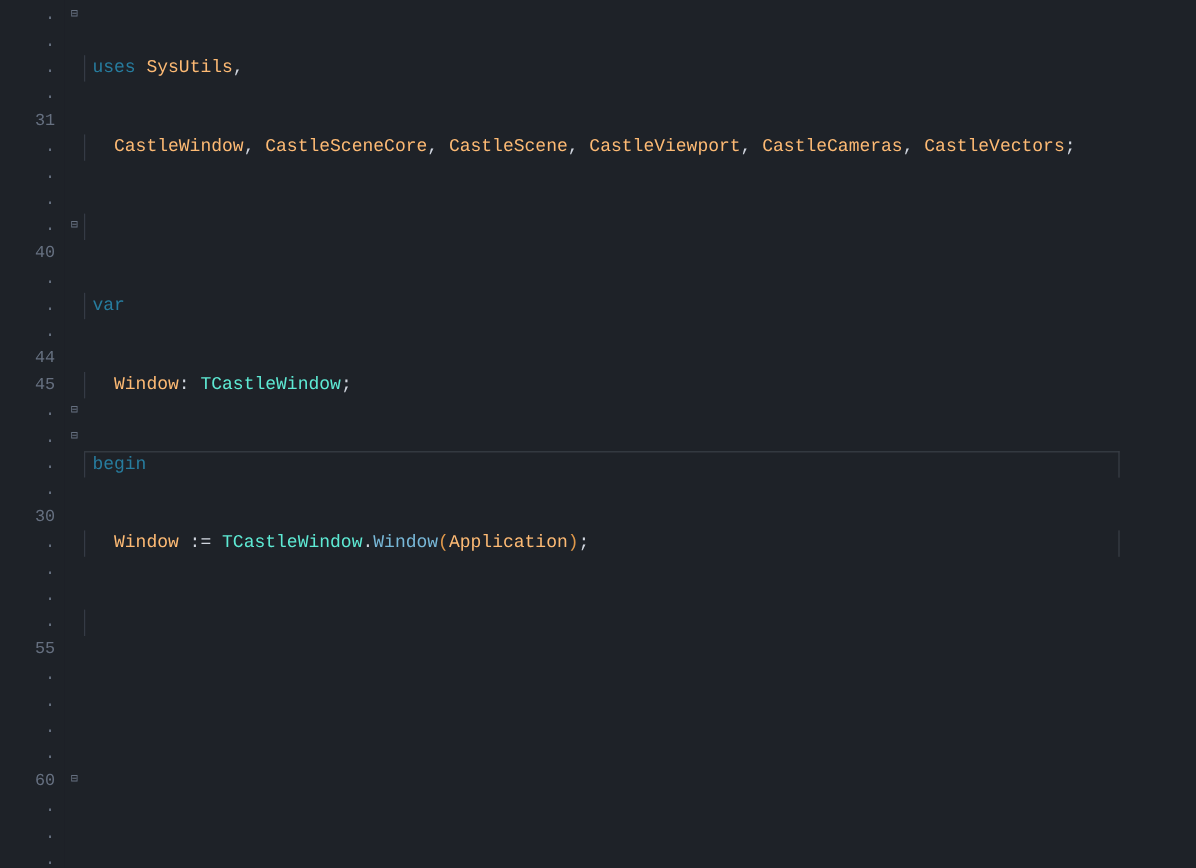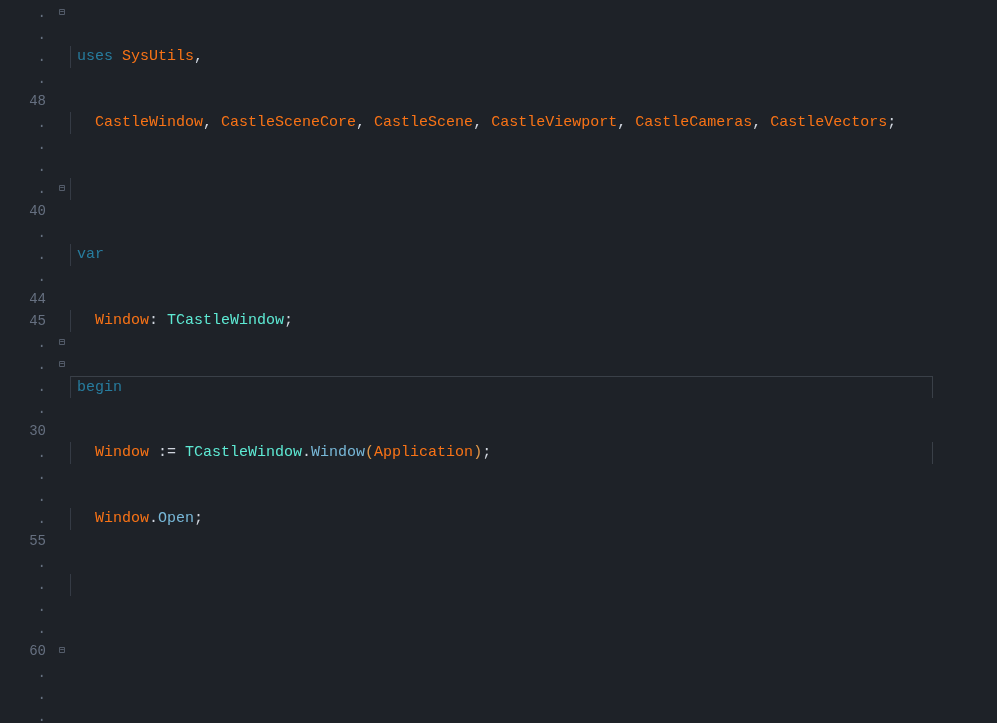--- a/index.html
+++ b/index.html
@@ -57,36 +57,36 @@
     border-left: 1px solid #353b45;
     position: relative;
   }
   .begin-range {
     border-top: 1px solid #3a4048;
     border-right: 1px solid #3a4048;
     margin-right: 64px;
   }
   
   .kw   { color: #277c9e; text-align: right; }        
-  .id   { color: #f97316; }        
+  .id   { color: #fdba74; }        
   .type { color: #5eead4; }        
   .fn   { color: #78b8d8; }        
   .op   { color: #d0d5de; }        
   .punct{ color: #e0984a; }
 </style>
 </head>
 <body>
 
 <div class="editor">
   <div class="gutter">
     <div class="gl">.</div>
     <div class="gl">.</div>
     <div class="gl">.</div>
     <div class="gl">.</div>
-    <div class="gl">48</div>
+    <div class="gl">31</div>
     <div class="gl">.</div>
     <div class="gl">.</div>
     <div class="gl">.</div>
     <div class="gl">.</div>
     <div class="gl">40</div>
     <div class="gl">.</div>
     <div class="gl">.</div>
     <div class="gl">.</div>
     <div class="gl">44</div>
     <div class="gl">45</div>
@@ -147,21 +147,20 @@
   </div>
 
   <div class="code-area">
     <div class="code-line"><span class="kw">uses</span><span class="id"> SysUtils</span><span class="op">,</span></div>
     <div class="code-line"><span class="id">  CastleWindow</span><span class="op">, </span><span class="id">CastleSceneCore</span><span class="op">, </span><span class="id">CastleScene</span><span class="op">, </span><span class="id">CastleViewport</span><span class="op">, </span><span class="id">CastleCameras</span><span class="op">, </span><span class="id">CastleVectors</span><span class="op">;</span></div>
     <div class="code-line"><span></span></div>
     <div class="code-line"><span class="kw">var</span></div>
     <div class="code-line"><span class="id">  Window</span><span class="op">: </span><span class="type">TCastleWindow</span><span class="op">;</span></div>
     <div class="code-line begin-range"><span class="kw">begin</span></div>
     <div class="code-line begin-range" style="border-top:none"><span class="id">  Window </span><span class="op">:=</span><span class="type"> TCastleWindow</span><span class="op">.</span><span class="fn">Window</span><span class="punct">(</span><span class="id">Application</span><span class="punct">)</span><span class="op">;</span></div>
-    <div class="code-line"><span class="id">  Window</span><span class="op">.</span><span class="fn">Open</span><span class="op">;</span></div>
     <div class="code-line"><span></span></div>
     
     
     
     
     
     
     
     
     

